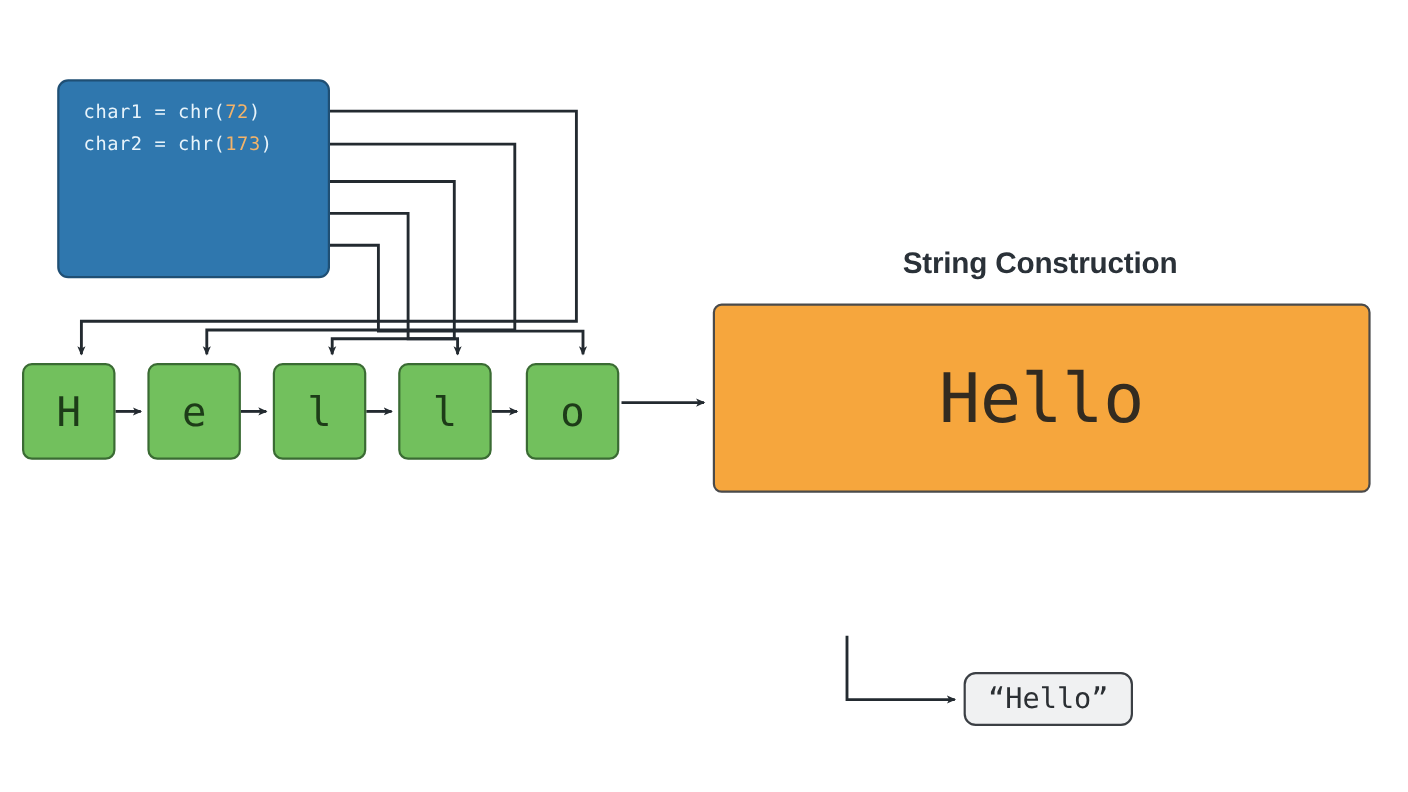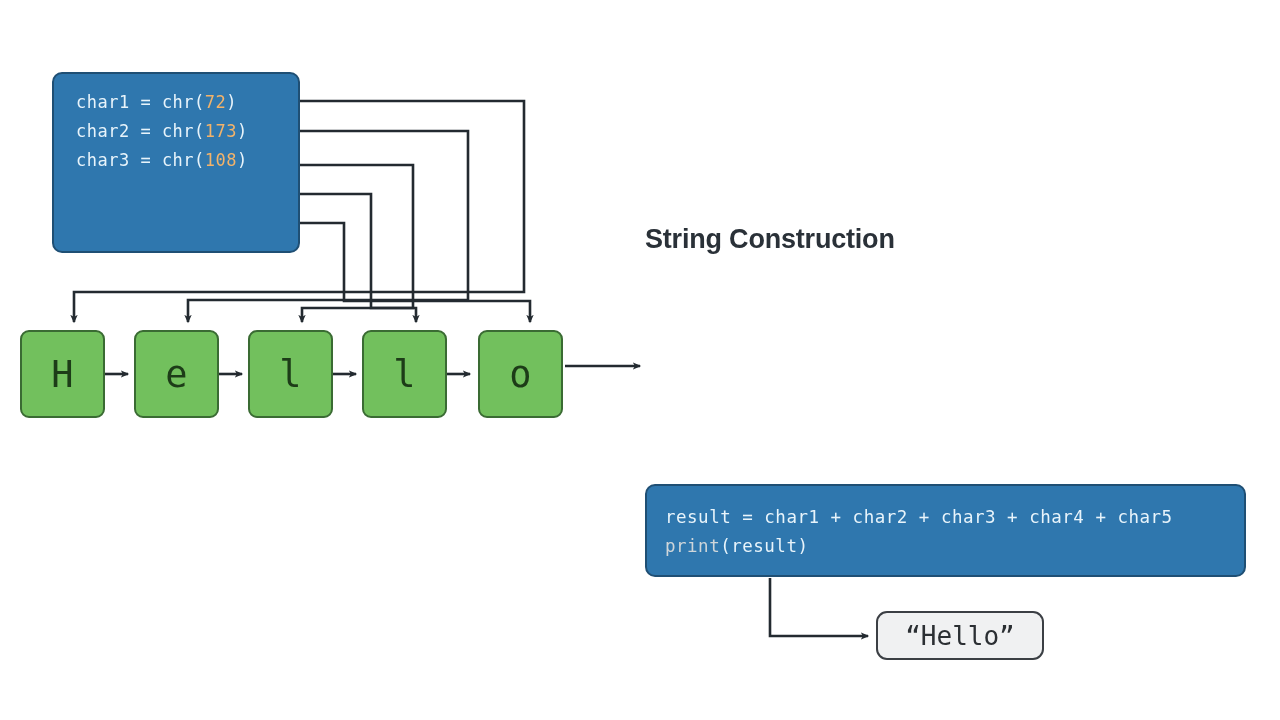--- a/index.html
+++ b/index.html
@@ -84,20 +84,21 @@
     font-size: 37px;
     color: #1d3c18;
   }
 
   
   #string-title {
     position: absolute;
     left: 645px;
     top: 224px;
     width: 601px;
+    text-align: center;
     font-size: 27px;
     font-weight: bold;
     color: #2a3138;
     letter-spacing: -0.2px;
   }
   #orange-box {
     position: absolute;
     left: 648px;
     top: 276px;
     width: 598px;
@@ -112,21 +113,21 @@
     font-family: "DejaVu Sans Mono", "Liberation Mono", monospace;
     font-size: 62px;
     color: #332b20;
   }
 
   
   #output-box {
     position: absolute;
     left: 876px;
     top: 611px;
-    width: 168px;
+    width: 154px;
     height: 49px;
     background: #f0f1f2;
     border: 2px solid #3b3f44;
     border-radius: 11px;
     box-sizing: border-box;
     display: flex;
     align-items: center;
     justify-content: center;
     font-family: "DejaVu Sans Mono", "Liberation Mono", monospace;
     font-size: 26px;
@@ -163,43 +164,41 @@
 
       <path d="M565,366 L640,366" marker-end="url(#arrow)"></path>
 
       <path d="M770,578 L770,636 L868,636" marker-end="url(#arrow)"></path>
     </g>
   </svg>
 
   <div id="chr-block" class="code-block">
     <div class="code-line"><span>char1 = chr(</span><span class="num">72</span><span>)</span></div>
     <div class="code-line"><span>char2 = chr(</span><span class="num">173</span><span>)</span></div>
-    <div class="code-line"><span>char3 = chr(</span><span class="num">108</span><span>)</span></div>
   </div>
 
   <div class="char-box" style="left:20px">
       <span>H</span>
     </div>
   <div class="char-box" style="left:134px">
       <span>e</span>
     </div>
   <div class="char-box" style="left:248px">
       <span>l</span>
     </div>
   <div class="char-box" style="left:362px">
       <span>l</span>
     </div>
   <div class="char-box" style="left:478px">
       <span>o</span>
     </div>
 
   <div id="string-title">String Construction</div>
-
-  <div id="result-block" class="code-block">
-    <div class="code-line">result = char1 + char2 + char3 + char4 + char5</div>
-    <div class="code-line"><span class="fn">print</span><span>(result)</span></div>
+  <div id="orange-box">
+    <span>Hello</span>
   </div>
+
 
   <div id="output-box">
     <span>“Hello”</span>
   </div>
 
 </div>
 
 </body></html>

